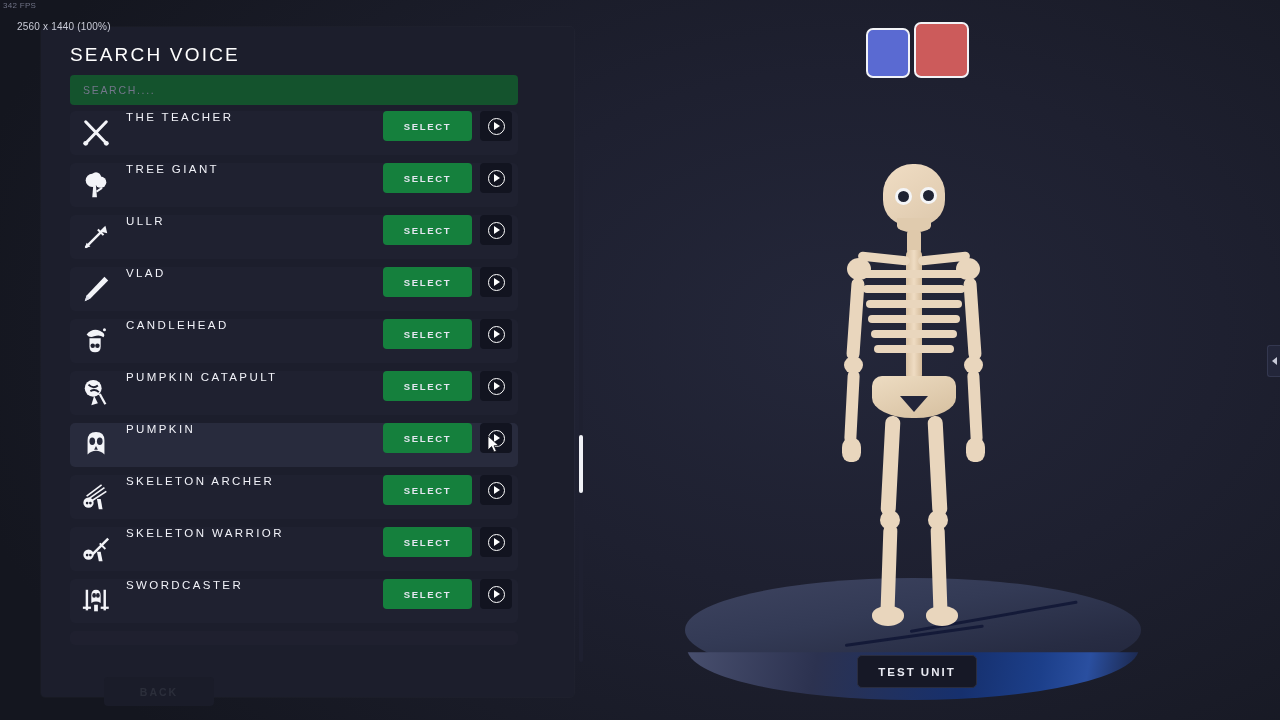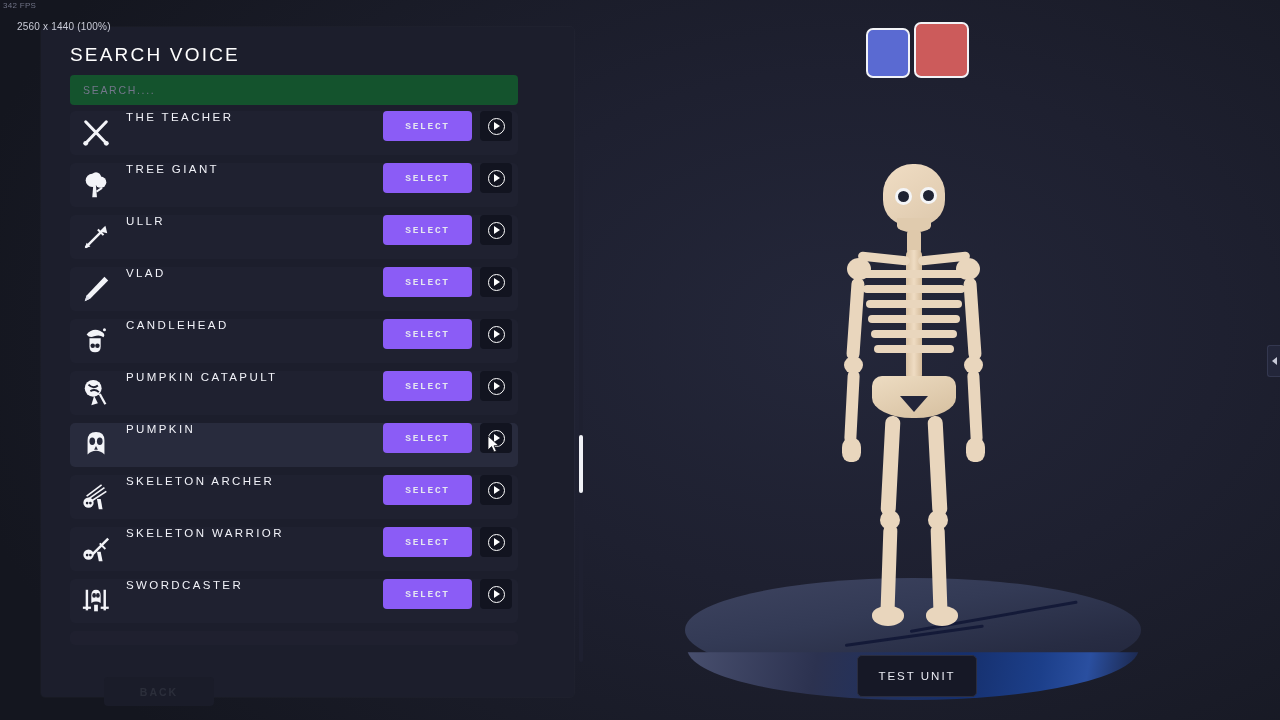--- a/index.html
+++ b/index.html
@@ -94,26 +94,26 @@
   #side-tab .chev {
     width: 0; height: 0;
     border-top: 4px solid transparent;
     border-bottom: 4px solid transparent;
     border-right: 5px solid #c8cad8;
   }
 
   
   #test-unit-btn {
     position: absolute; left: 857px; top: 655px;
-    width: 120px; height: 42px;
+    width: 120px; height: 33px;
     background: #161826;
     border: 1px solid #2a2d40;
     border-radius: 5px;
     color: #e9eaf2;
-    font-size: 11.5px; letter-spacing: 2px; font-weight: normal;
+    font-size: 11.5px; letter-spacing: 2px; font-weight: bold;
     display: flex; align-items: center; justify-content: center;
     cursor: pointer;
   }
 
   
   #voice-panel {
     position: absolute; left: 41px; top: 27px;
     width: 533px; height: 670px;
     background: #1c1e2c;
     border-radius: 4px;
@@ -162,24 +162,24 @@
     flex: 1 1 auto;
     color: #f1f2f8;
     font-size: 11.5px;
     letter-spacing: 2.4px;
     font-weight: 500;
     padding-left: 4px;
   }
   .select-btn {
     width: 89px; height: 30px;
     margin-right: 8px;
-    background: #8b5cf6;
+    background: #15803d;
     border: none; border-radius: 4px;
     color: #e4e6f0;
-    font-family: Liberation Mono, monospace;
+    font-family: Liberation Sans, sans-serif;
     font-size: 9.5px; letter-spacing: 1.7px; font-weight: bold;
     cursor: pointer;
     flex: 0 0 89px;
   }
   .play-btn {
     width: 32px; height: 30px;
     margin-right: 6px;
     background: #121420;
     border: none; border-radius: 4px;
     display: flex; align-items: center; justify-content: center;

